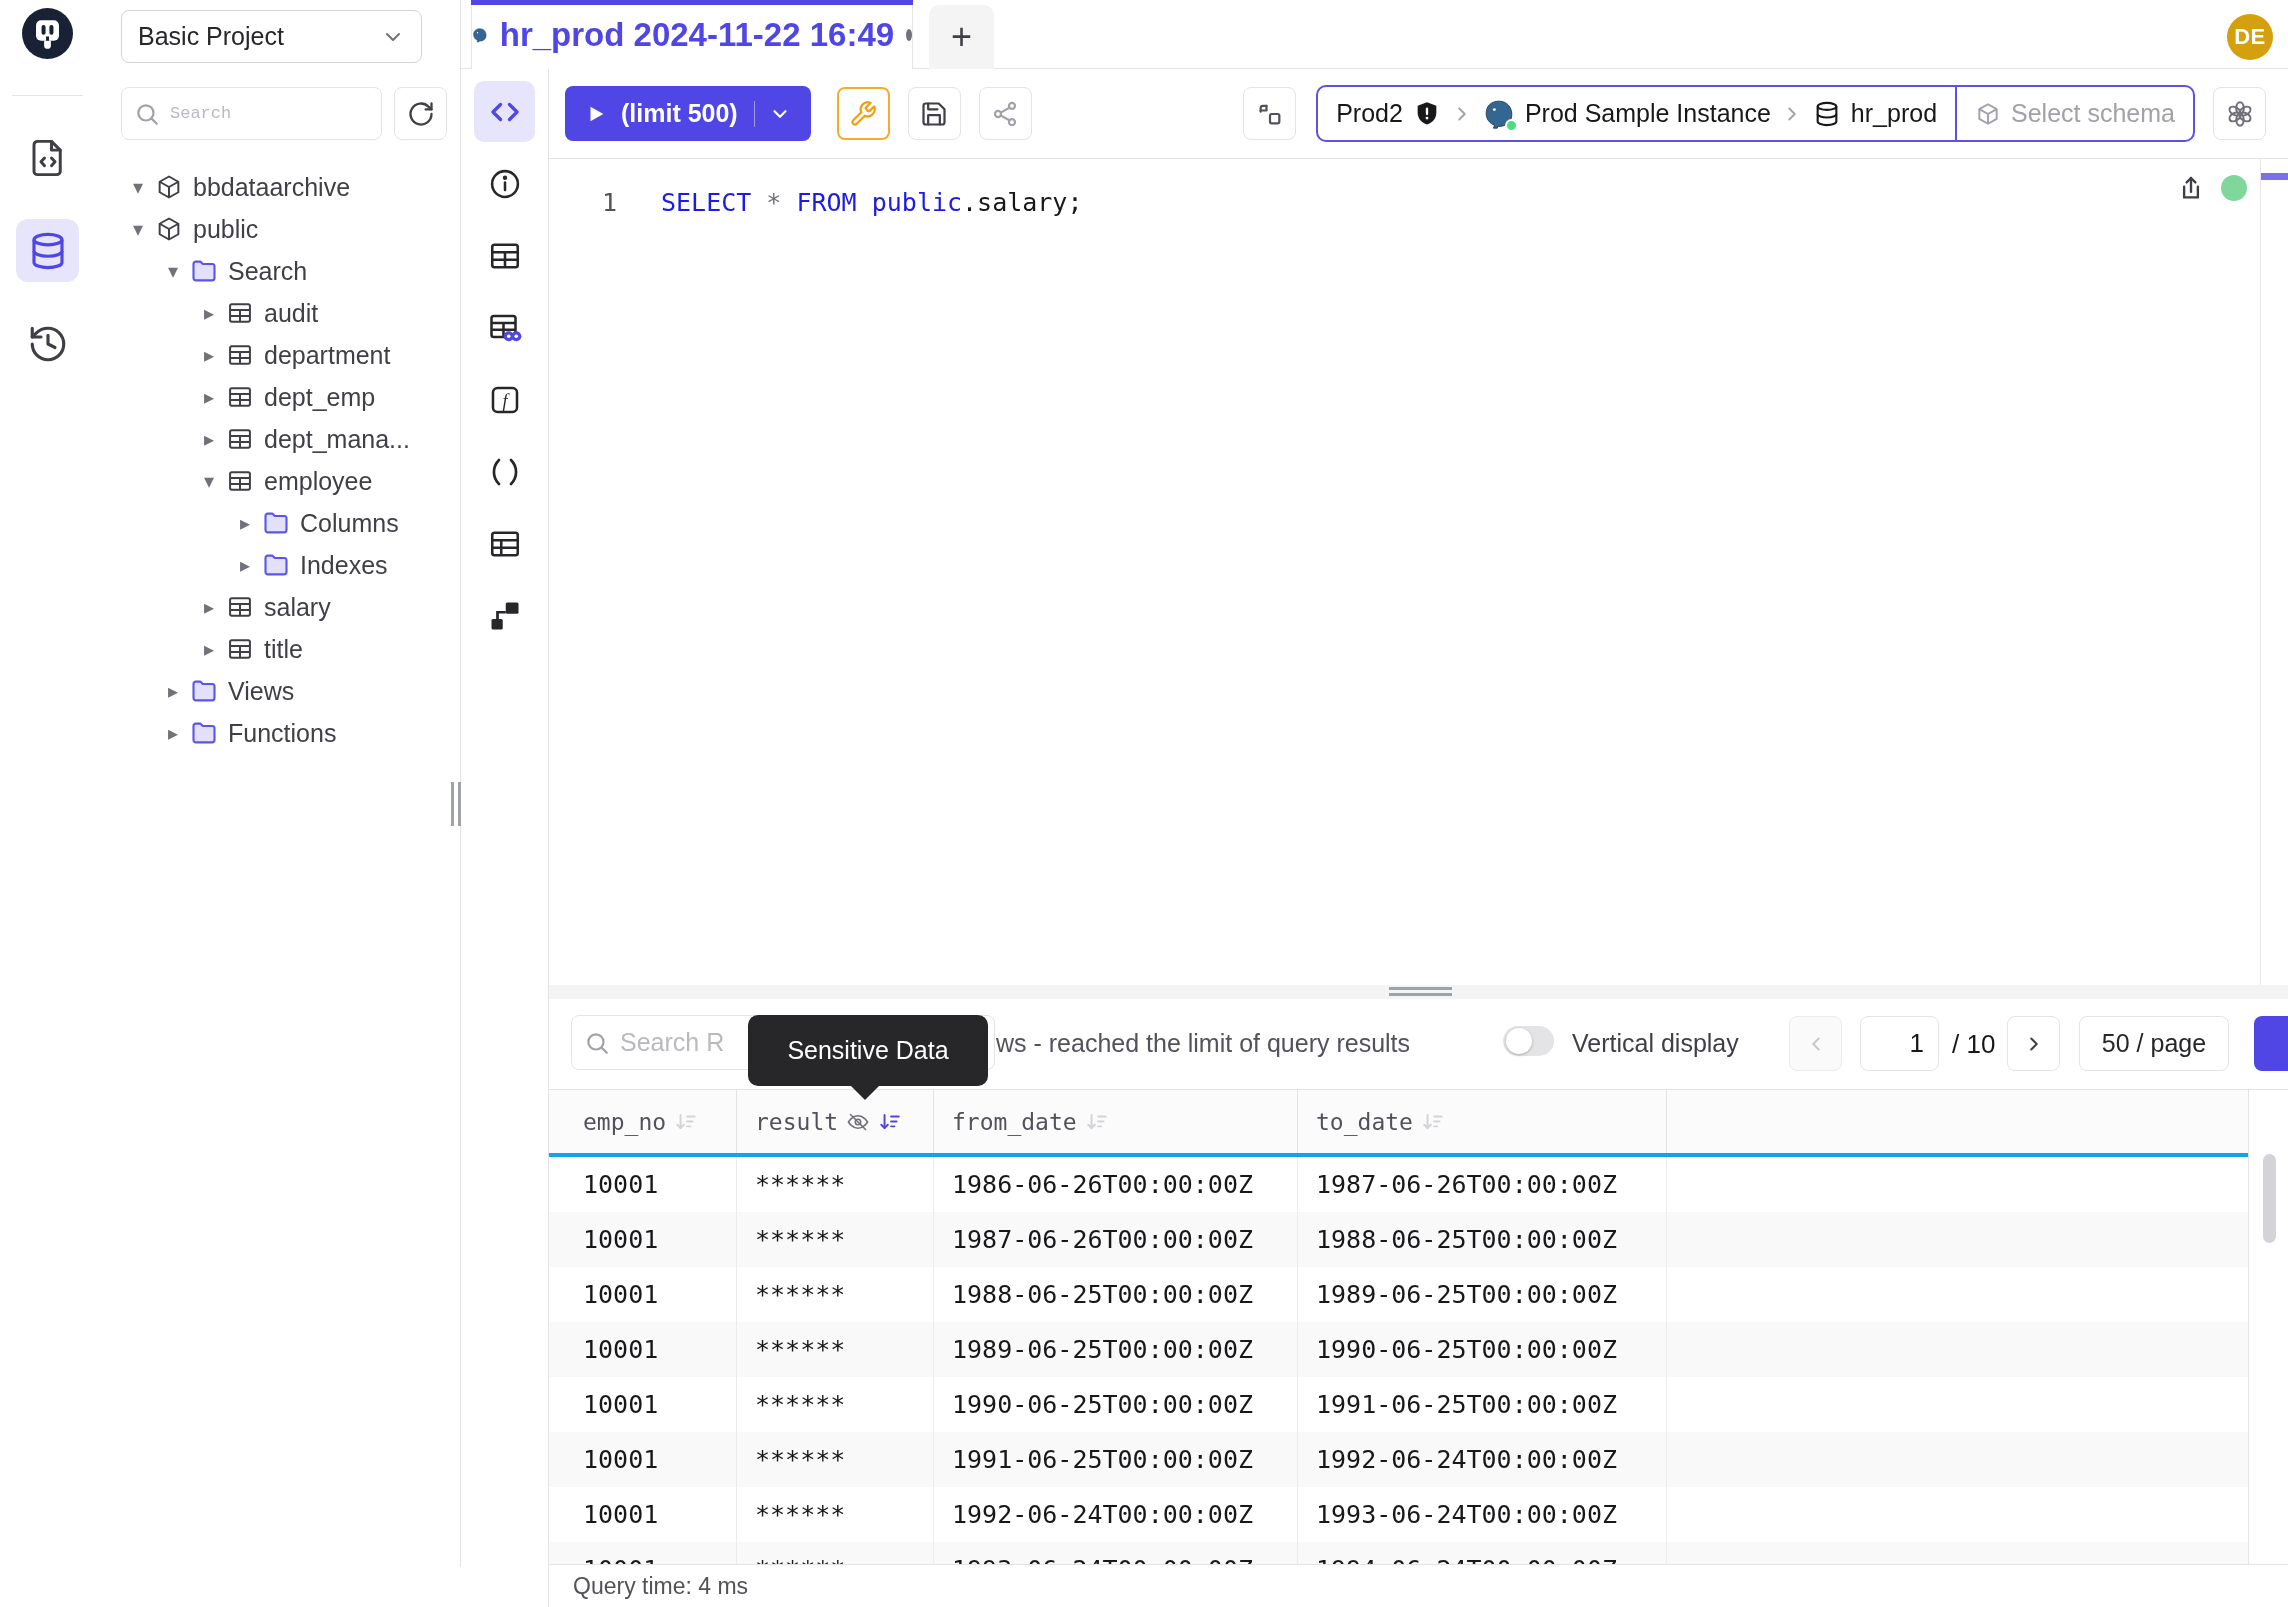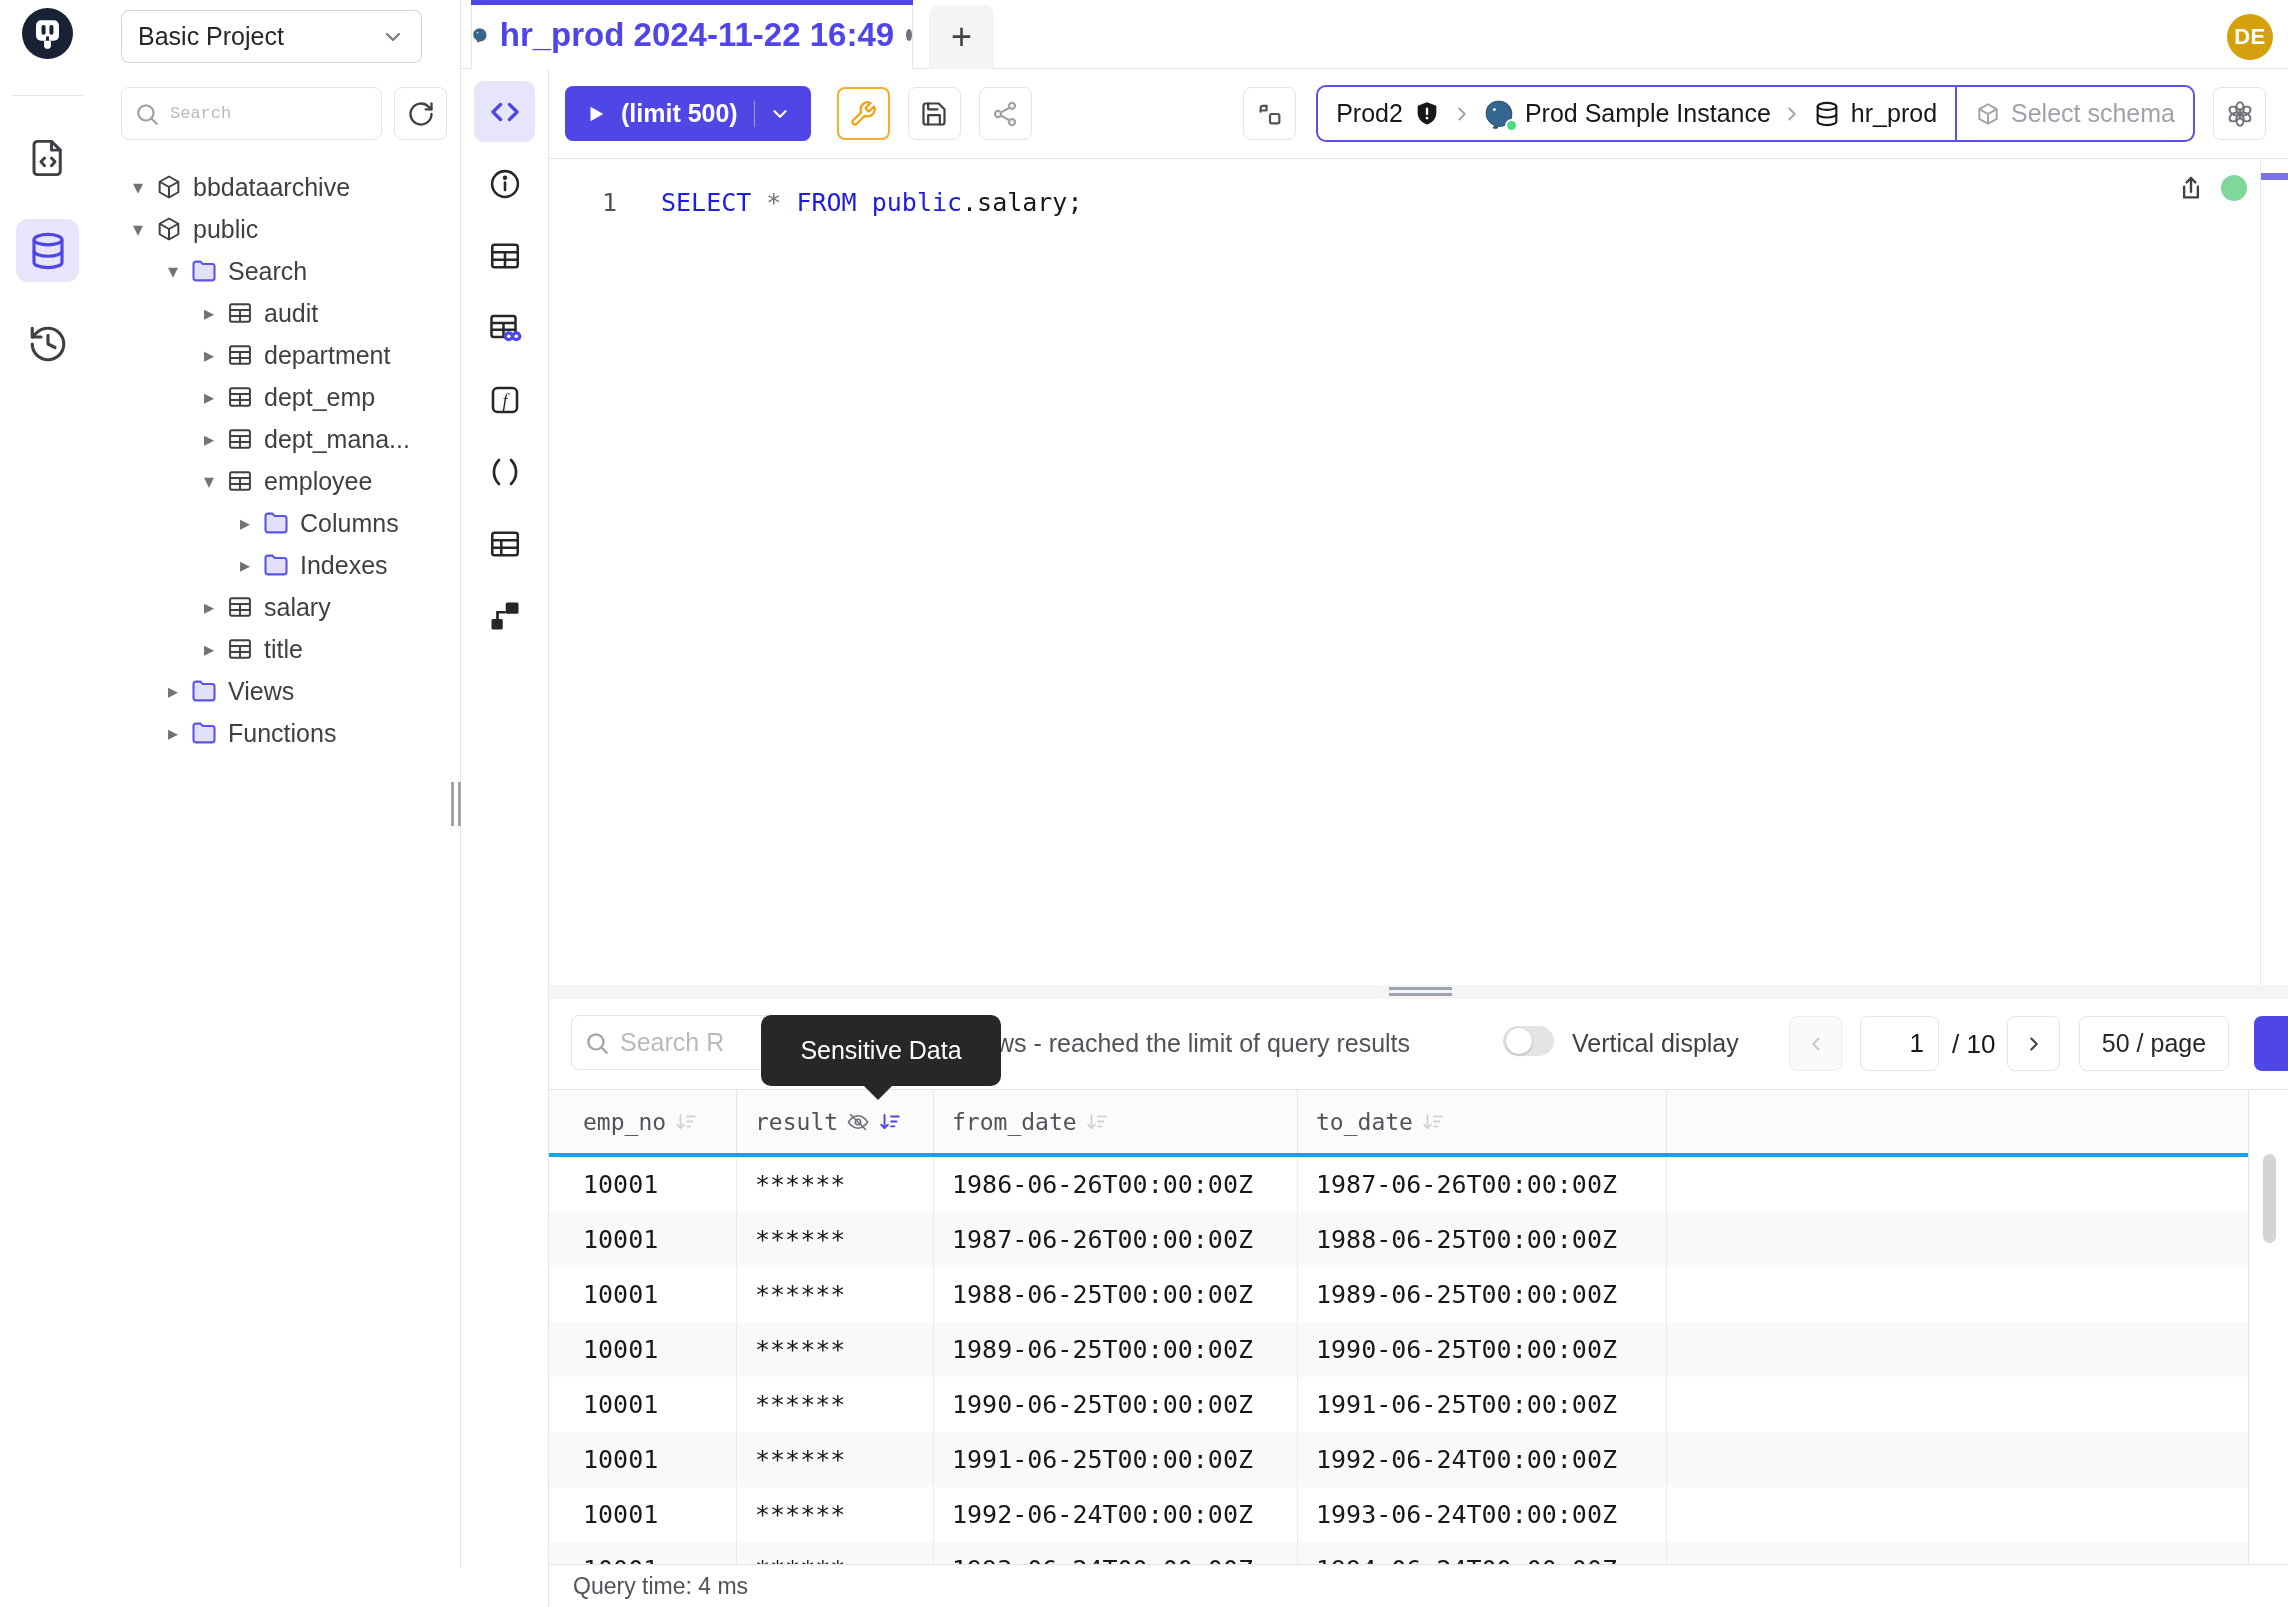--- a/index.html
+++ b/index.html
@@ -105,21 +105,21 @@
   #vd-toggle .knob{position:absolute;left:3px;top:2px;width:26px;height:26px;border-radius:50%;background:#fff;box-shadow:0 1px 3px rgba(0,0,0,.25)}
   #vd-label{position:absolute;left:1023px;top:30px;font-size:25px;color:#3f3f46}
   .pg-btn{position:absolute;top:17px;width:53px;height:55px;border:1px solid #e4e4e7;border-radius:8px;background:#fff;display:flex;align-items:center;justify-content:center;cursor:pointer}
   #prev-btn{left:1240px;background:#fafafa;border-color:#ececef;color:#c8c8ce}
   #next-btn{left:1458px;color:#3f3f46}
   .pg-btn .ic{width:22px;height:22px}
   #page-input{position:absolute;left:1311px;top:17px;width:79px;height:55px;border:1px solid #e4e4e7;border-radius:8px;font-size:26px;font-family:"Liberation Sans",sans-serif;text-align:right;padding-right:14px;color:#18181b;outline:none}
   #page-total{position:absolute;left:1403px;top:30px;font-size:26px;color:#18181b}
   #page-size{position:absolute;left:1530px;top:17px;width:150px;height:55px;border:1px solid #e4e4e7;border-radius:8px;display:flex;align-items:center;justify-content:center;font-size:25px;color:#27272a;cursor:pointer}
   #export-btn{position:absolute;left:1705px;top:17px;width:46px;height:55px;background:#4f46e5;border-radius:8px;cursor:pointer}
-  #tooltip{position:absolute;left:212px;top:16px;width:240px;height:71px;background:#27272a;border-radius:10px;color:#fff;font-size:25px;font-weight:500;display:flex;align-items:center;justify-content:center;z-index:20}
+  #tooltip{position:absolute;left:199px;top:16px;width:240px;height:71px;background:#27272a;border-radius:10px;color:#fff;font-size:25px;font-weight:500;display:flex;align-items:center;justify-content:center;z-index:20}
   #tooltip::after{content:"";position:absolute;left:103px;top:71px;border:14px solid transparent;border-top-color:#27272a;border-bottom-width:0}
   
   #rtable{position:absolute;left:549px;top:1089px;right:0;height:475px;overflow:hidden;border-top:1px solid #e4e4e7}
   #thead{display:flex;height:67px;background:#fbfbfc;border-bottom:4px solid #0ea5e9}
   .th{display:flex;align-items:center;padding-left:18px;border-right:1px solid #e4e4e7;font-family:"DejaVu Sans Mono",monospace;font-size:23px;font-weight:500;color:#52525b}
   .th.c0{padding-left:34px}
   .th .sort{width:24px;height:24px;margin-left:8px;color:#d4d4d8}
   .th .sort.on{color:#4f46e5}
   .th .eye{width:24px;height:24px;margin-left:8px;color:#71717a}
   .c0{width:188px}.c1{width:197px}.c2{width:364px}.c3{width:369px}.c4{flex:1;border-right:none !important}

